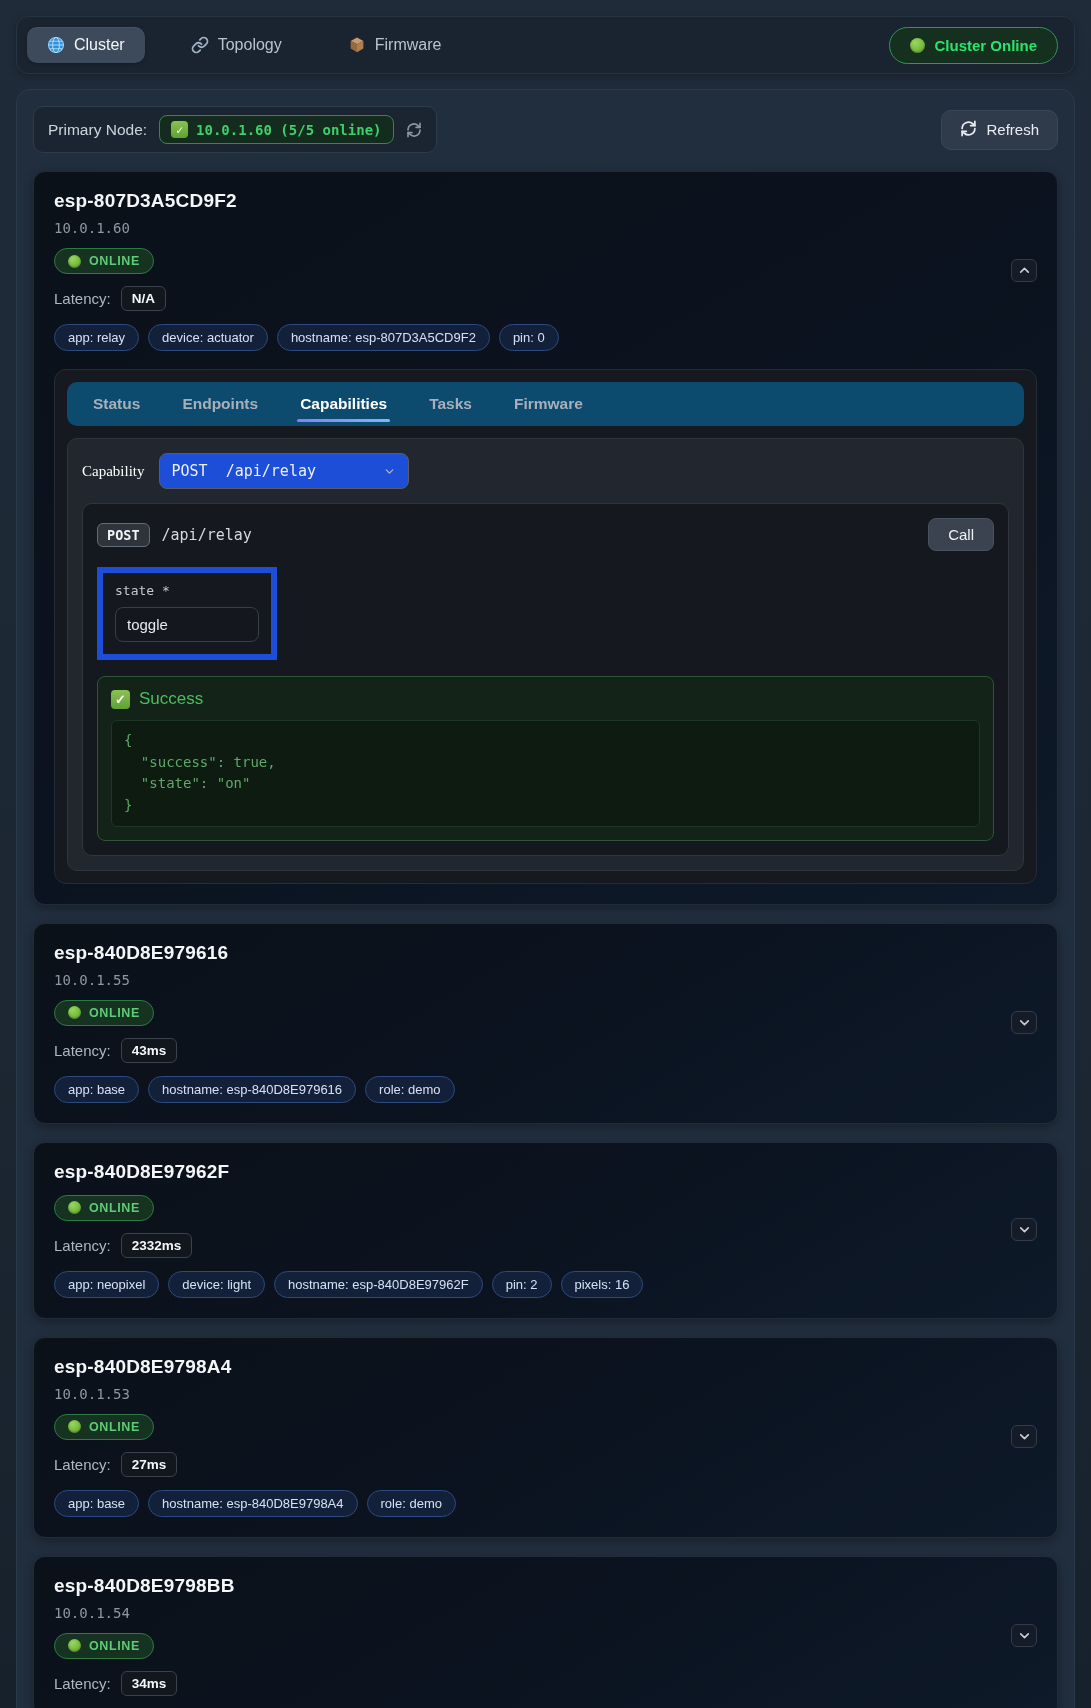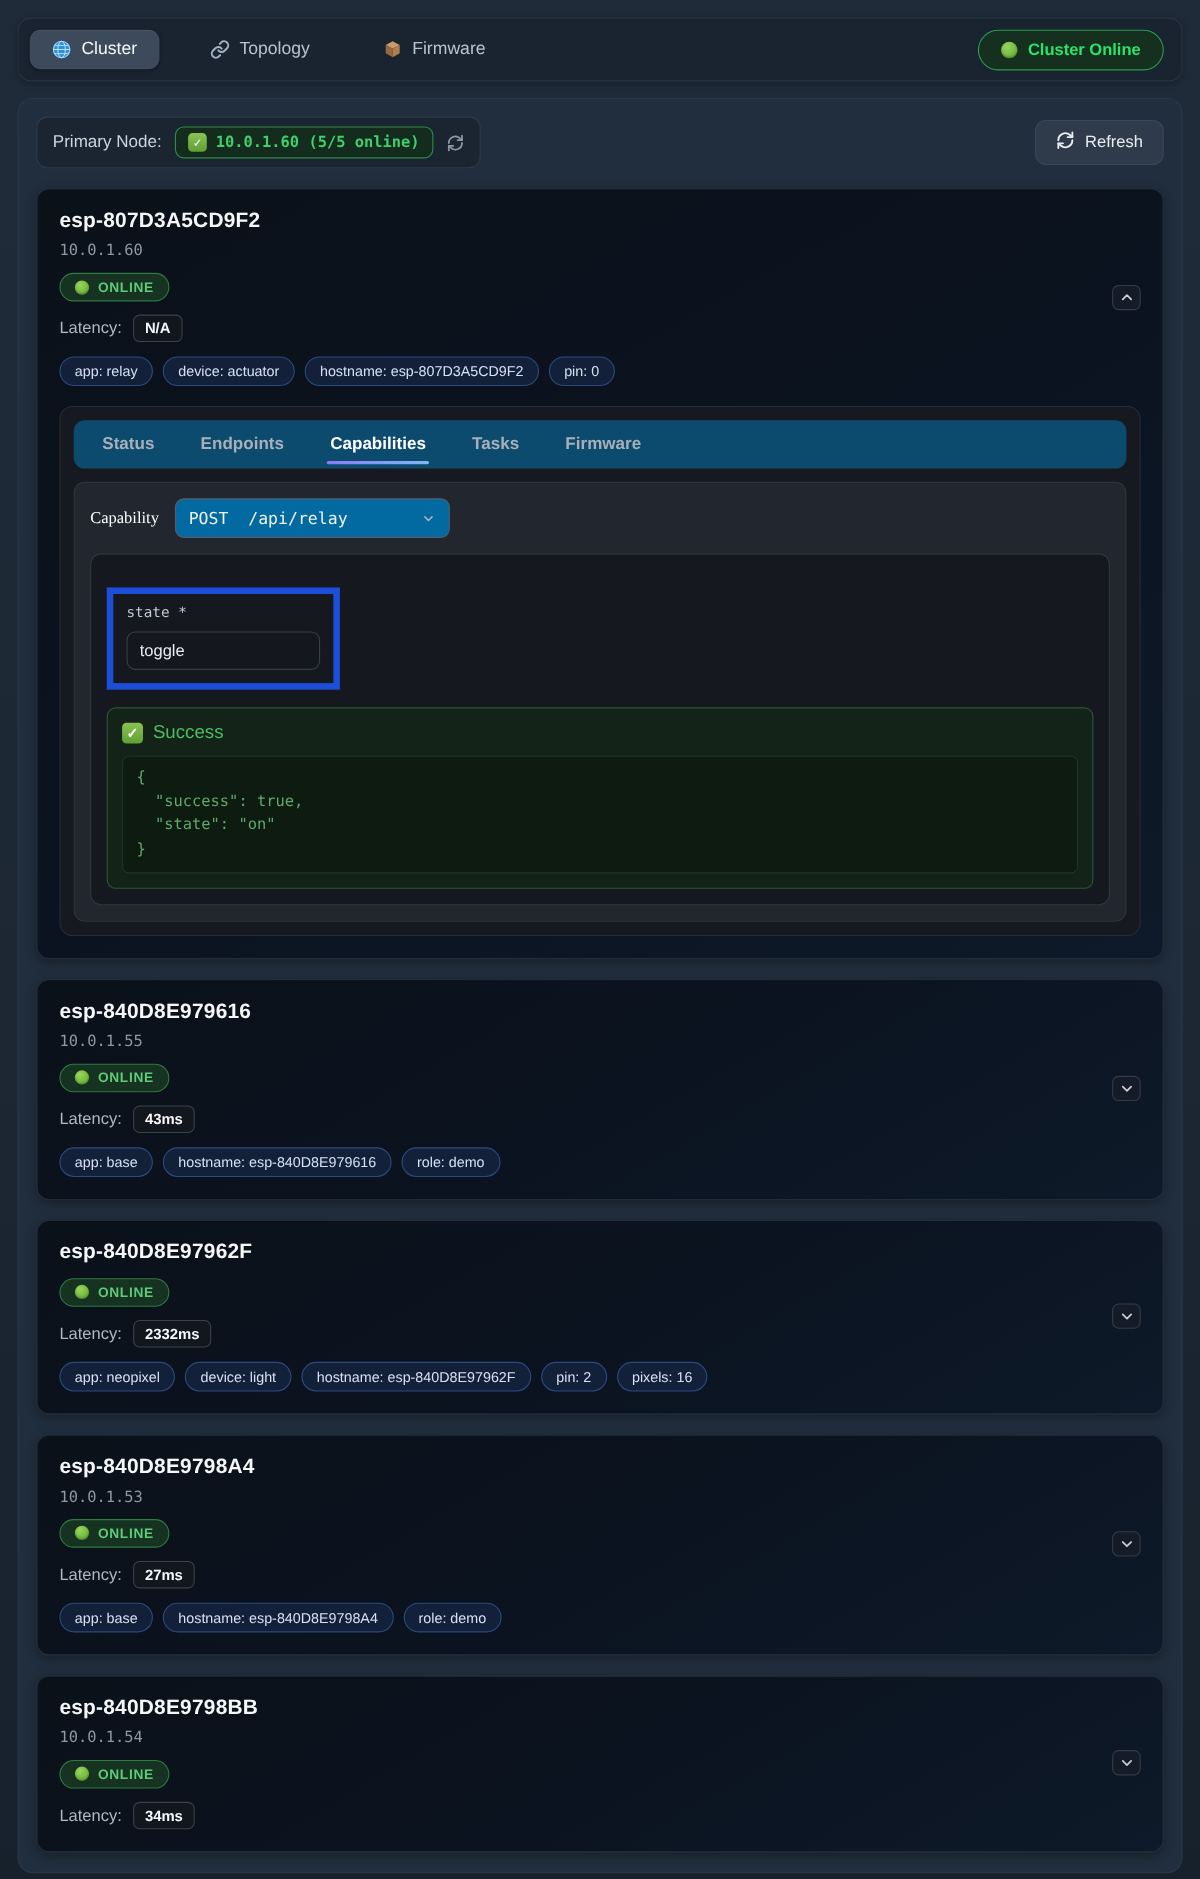--- a/index.html
+++ b/index.html
@@ -208,21 +208,21 @@
     margin-top: 12px;
     background: #22262e;
     border: 1px solid #2f343d;
     border-radius: 10px;
     padding: 14px;
   }
   .capability-row { display: flex; align-items: center; gap: 14px; margin-bottom: 14px; }
   .capability-label { font-size: 15px; color: #ffffff; font-family: Liberation Serif, serif; }
   .select-box {
     display: flex; align-items: center; justify-content: space-between; gap: 24px;
-    background: #0369a1;
+    background: #1d4ed8;
     border: 1px solid #565d68;
     border-radius: 8px;
     padding: 8px 12px;
     min-width: 250px;
     font-size: 15px;
     color: #eef1f4;
     cursor: pointer;
     white-space: pre;
   }
   .select-box .chev { color: #aab2bb; display: flex; }
@@ -261,21 +261,21 @@
     margin-top: 16px;
   }
   .param-label { font-size: 13px; color: #c3c9d0; display: block; margin-bottom: 9px; }
   .param-input {
     background: #14171d;
     border: 1px solid #383f48;
     border-radius: 8px;
     padding: 8px 11px;
     font-size: 15px;
     color: #e8ebee;
-    width: 176px;
+    width: 144px;
     font-family: "Liberation Sans", sans-serif;
   }
   .result-panel {
     margin-top: 16px;
     background: #142317;
     border: 1px solid #2d5637;
     border-radius: 8px;
     padding: 12px 13px 13px 13px;
   }
   .result-head { display: flex; align-items: center; gap: 9px; font-size: 17px; color: #4cbd62; }
@@ -409,20 +409,25 @@
             <span class="mono">POST  /api/relay</span>
             <span class="chev">
               <svg width="13" height="13" viewBox="0 0 24 24" fill="none" stroke="currentColor" stroke-width="2.6" stroke-linecap="round" stroke-linejoin="round">
                   <polyline points="6,9 12,15 18,9"></polyline>
                 </svg>
             </span>
           </div>
         </div>
 
         <div class="endpoint-panel">
+          <div class="endpoint-head">
+            <span class="method-badge mono">POST</span>
+            <span class="endpoint-path mono">/api/relay</span>
+            <button class="call-btn">Call</button>
+          </div>
 
           <div class="param-box">
             <label class="param-label mono">state *</label>
             <input class="param-input" type="text" value="toggle" style="">
           </div>
 
           <div class="result-panel">
             <div class="result-head">
               <span class="check-icon">✓</span>
               <span>Success</span>

